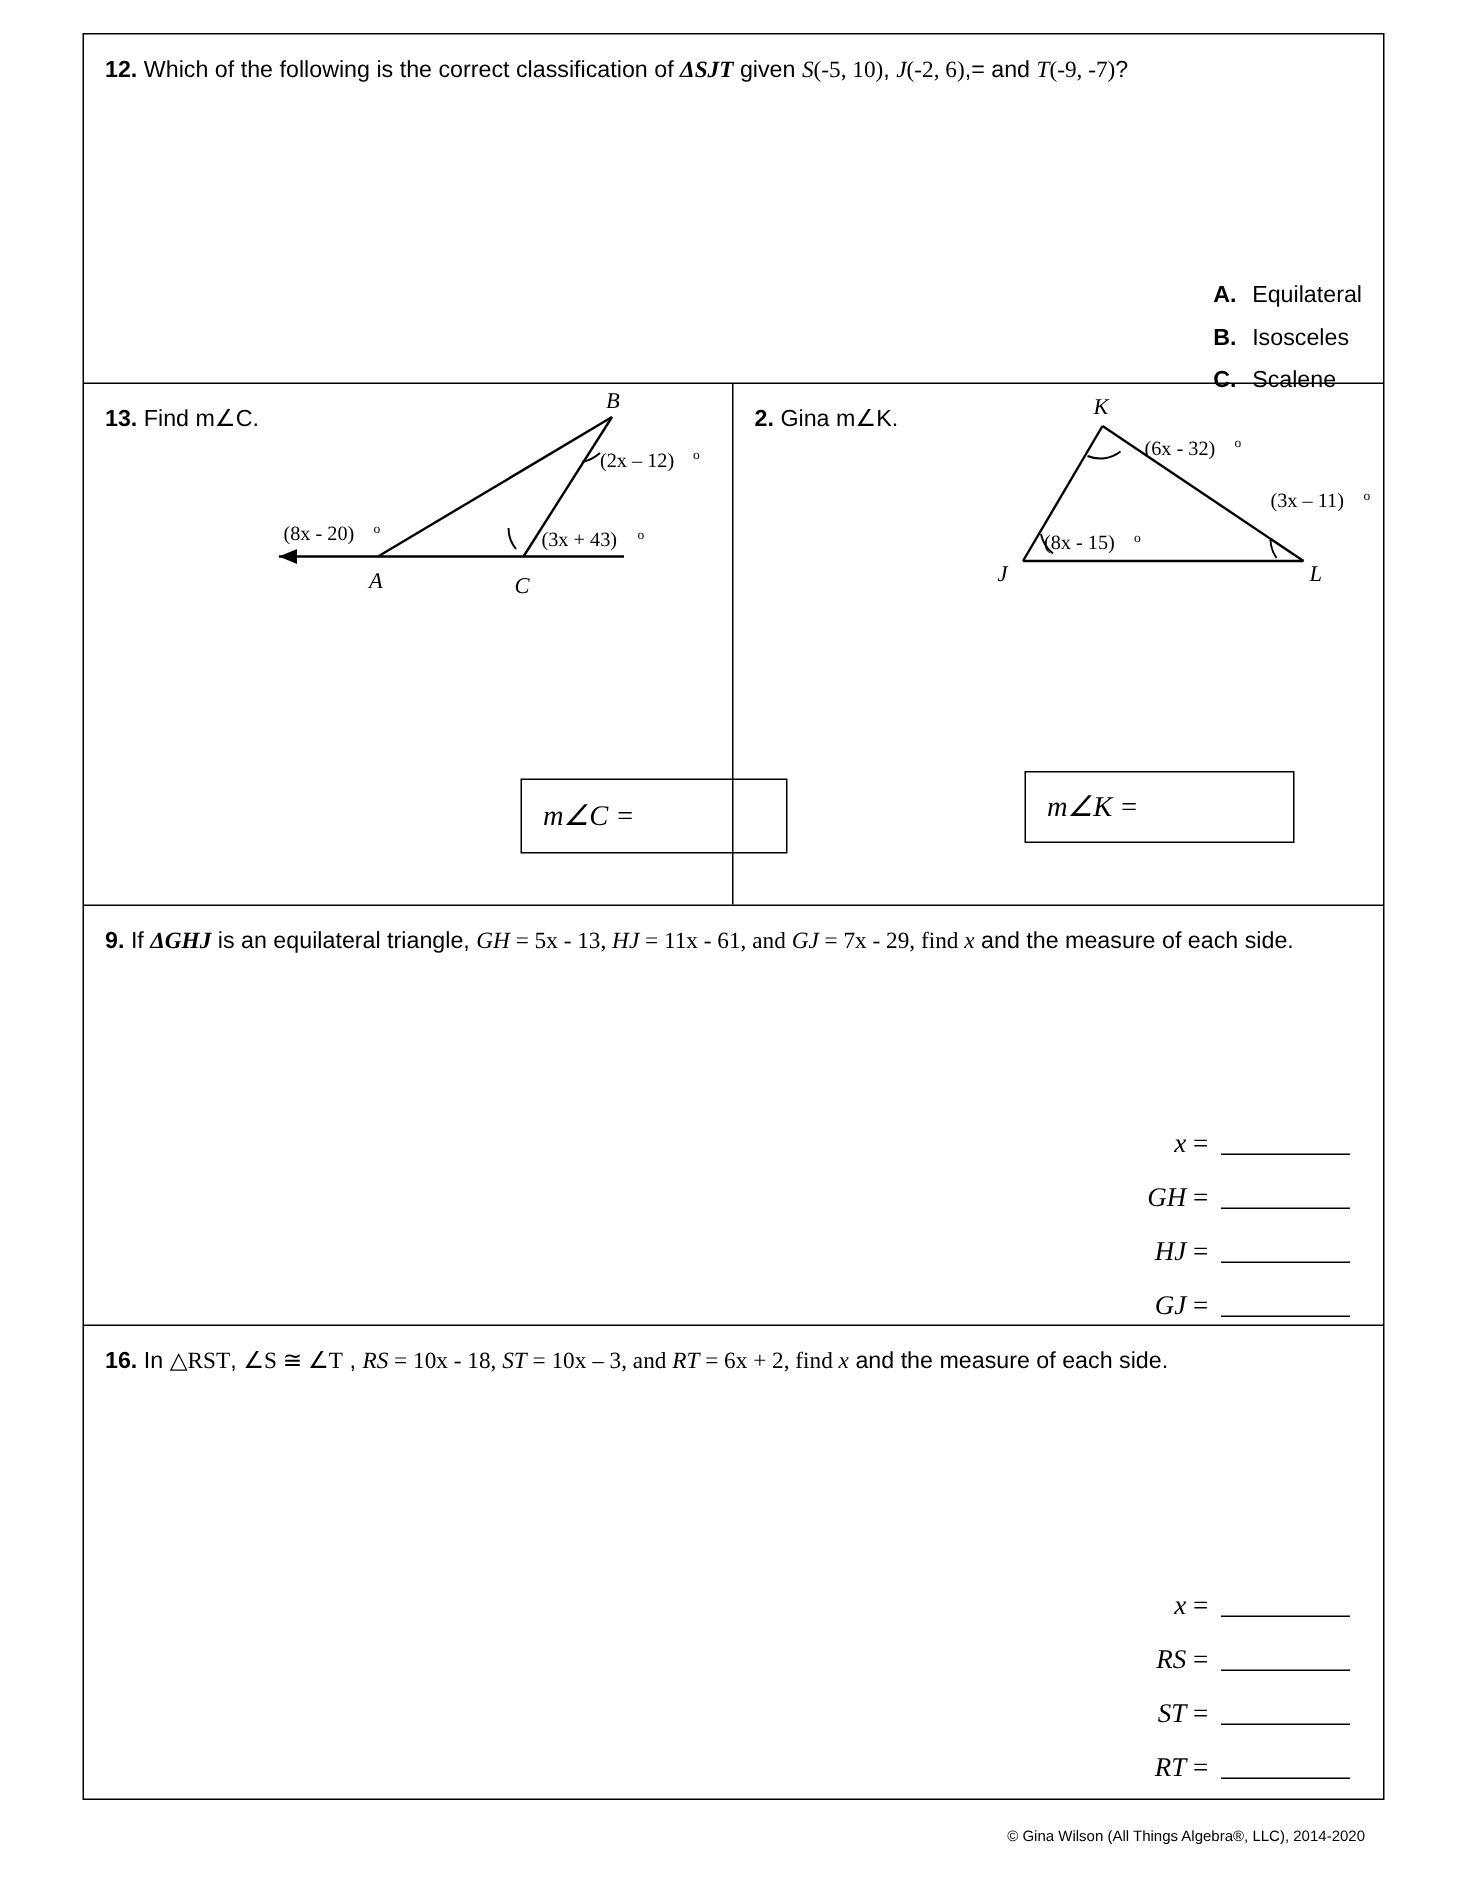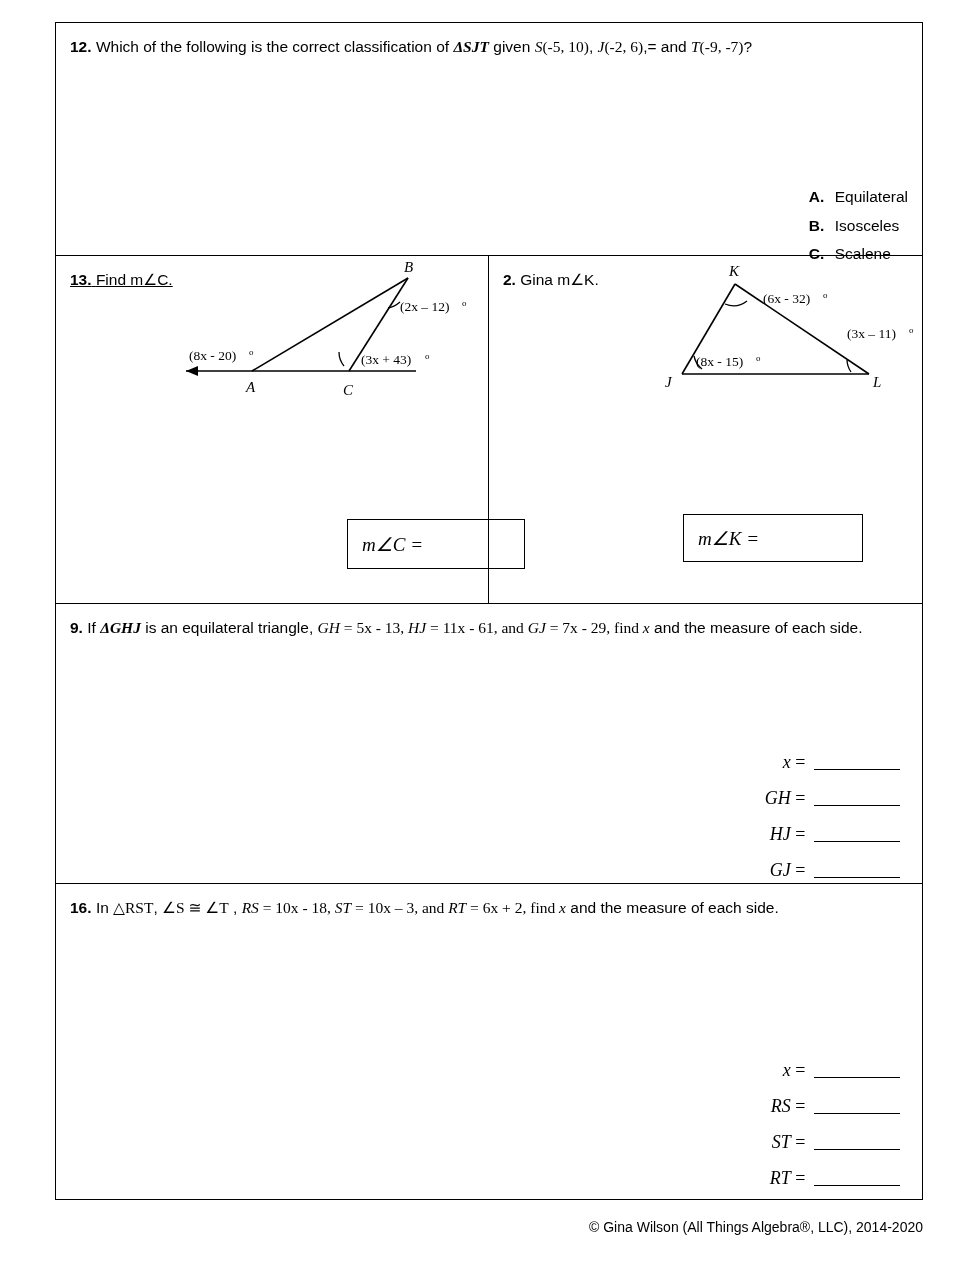--- a/index.html
+++ b/index.html
@@ -65,21 +65,21 @@
   #qrow1314 {
     height: 348px;
     display: flex;
   }
   .half {
     position: relative;
     box-sizing: border-box;
     width: 50%;
     height: 100%;
   }
-  .half.left { border-right: 1.5px solid #000; text-decoration: underline; }
+  .half.left { border-right: 1.5px solid #000; }
   .answerbox {
     position: absolute;
     border: 1.5px solid #000;
     box-sizing: border-box;
     display: flex;
     align-items: center;
     padding-left: 14px;
     font-family: "Liberation Serif", serif;
     font-style: italic;
     font-size: 19px;
@@ -110,23 +110,23 @@
     vertical-align: -2px;
   }
   #ans15 { top: 140px; }
 
   
   #q16 { height: 315px; }
   #ans16 { top: 168px; }
 
   .footer {
     position: absolute;
-    right: 56px;
+    right: 69px;
     top: 1219px;
-    font-size: 14px;
+    font-size: 10px;
     color: #000;
   }
 </style>
 </head>
 <body>
 
 <div class="page">
 
   <div class="worksheet">
 

